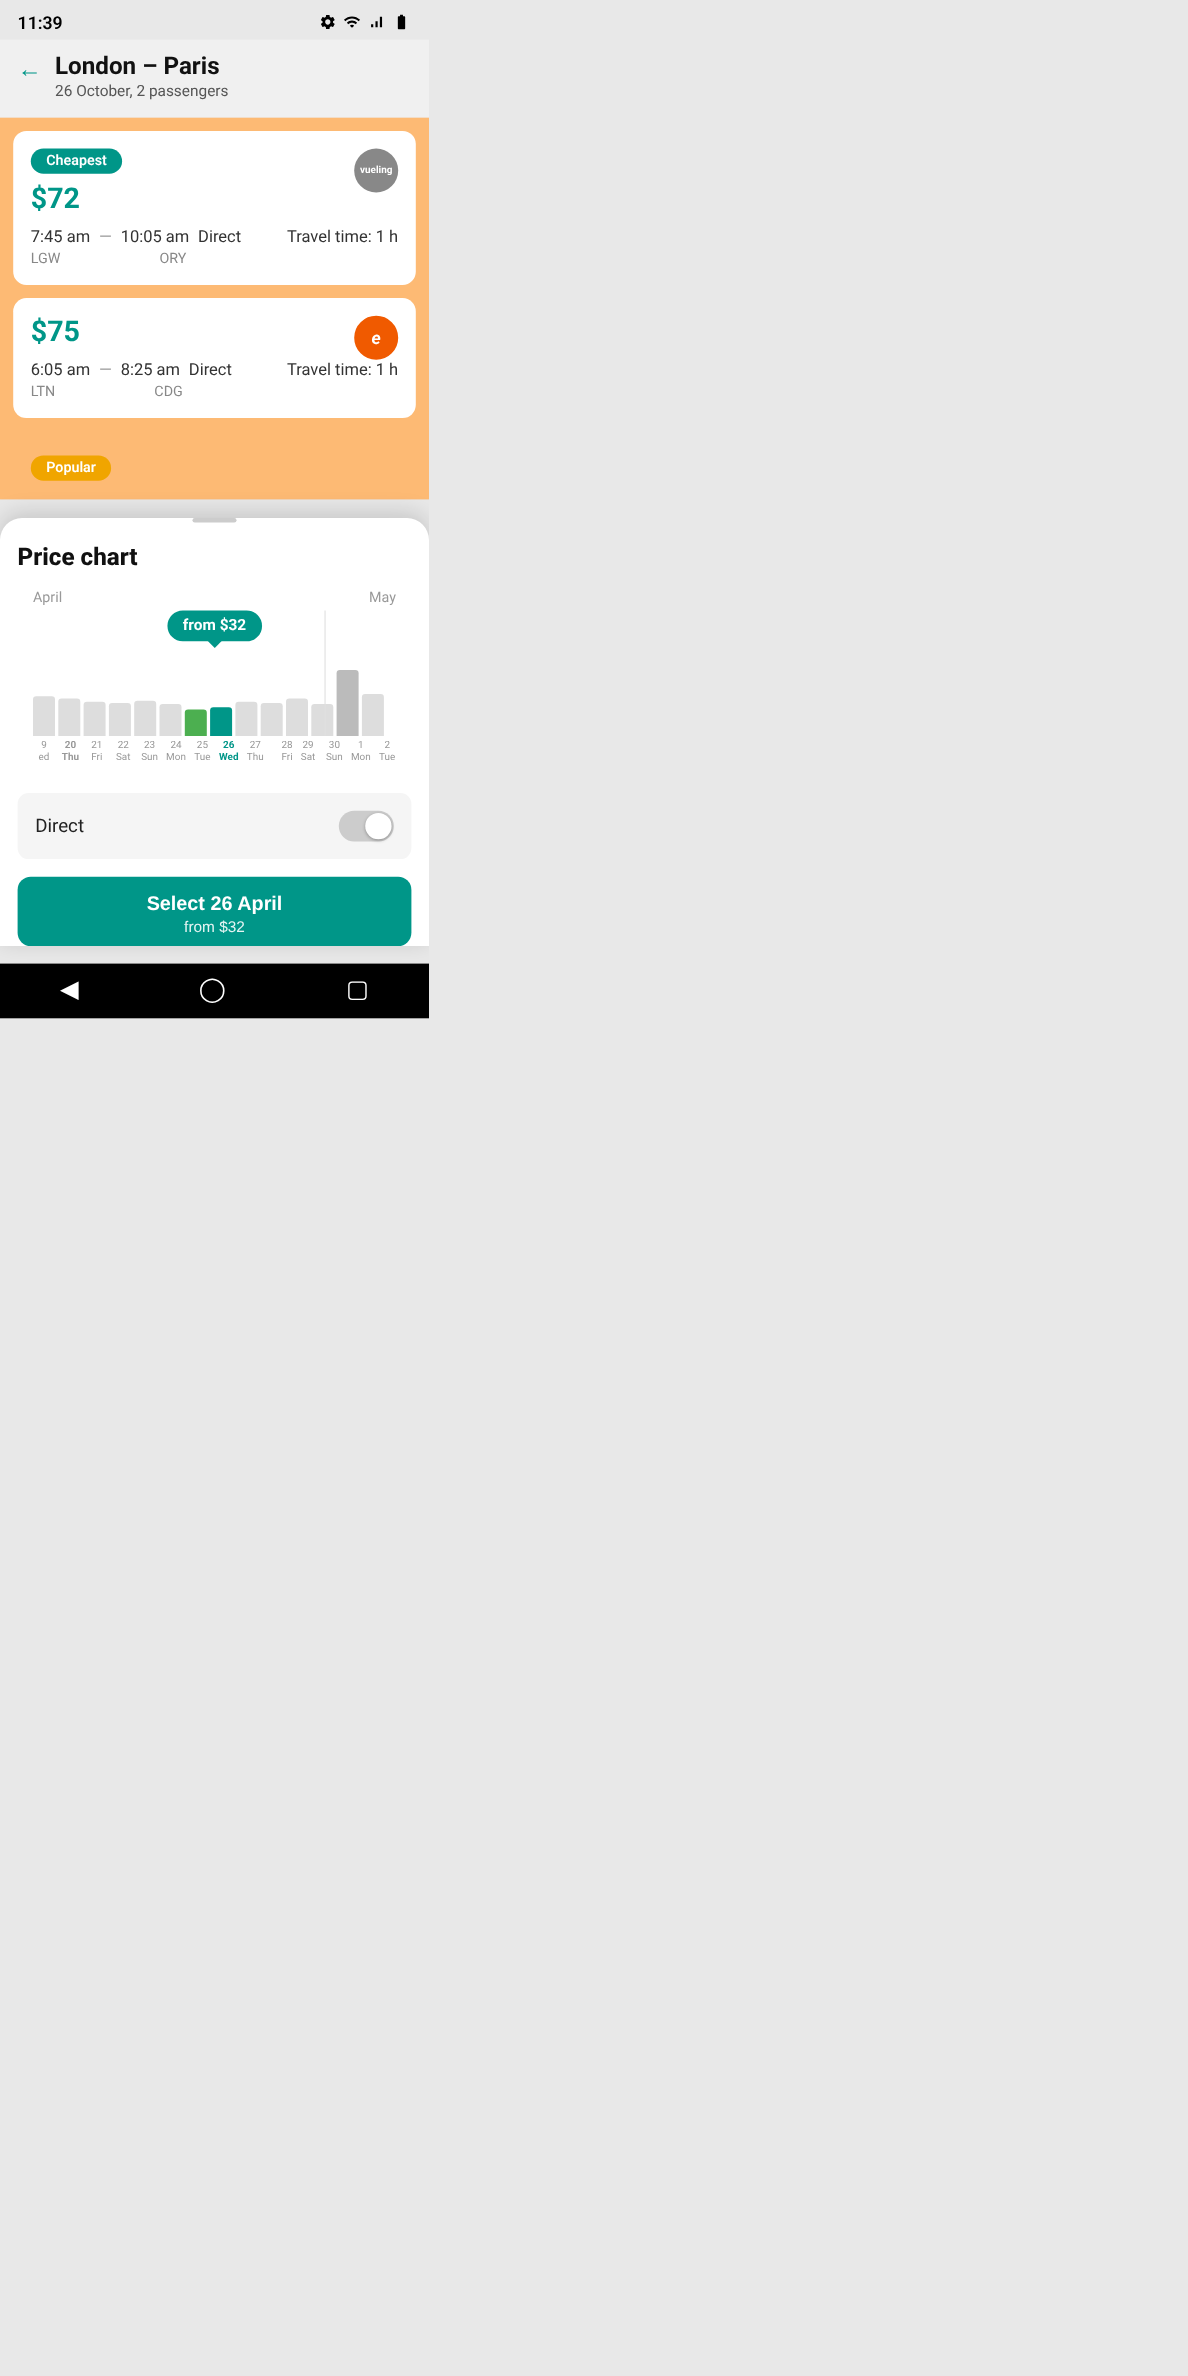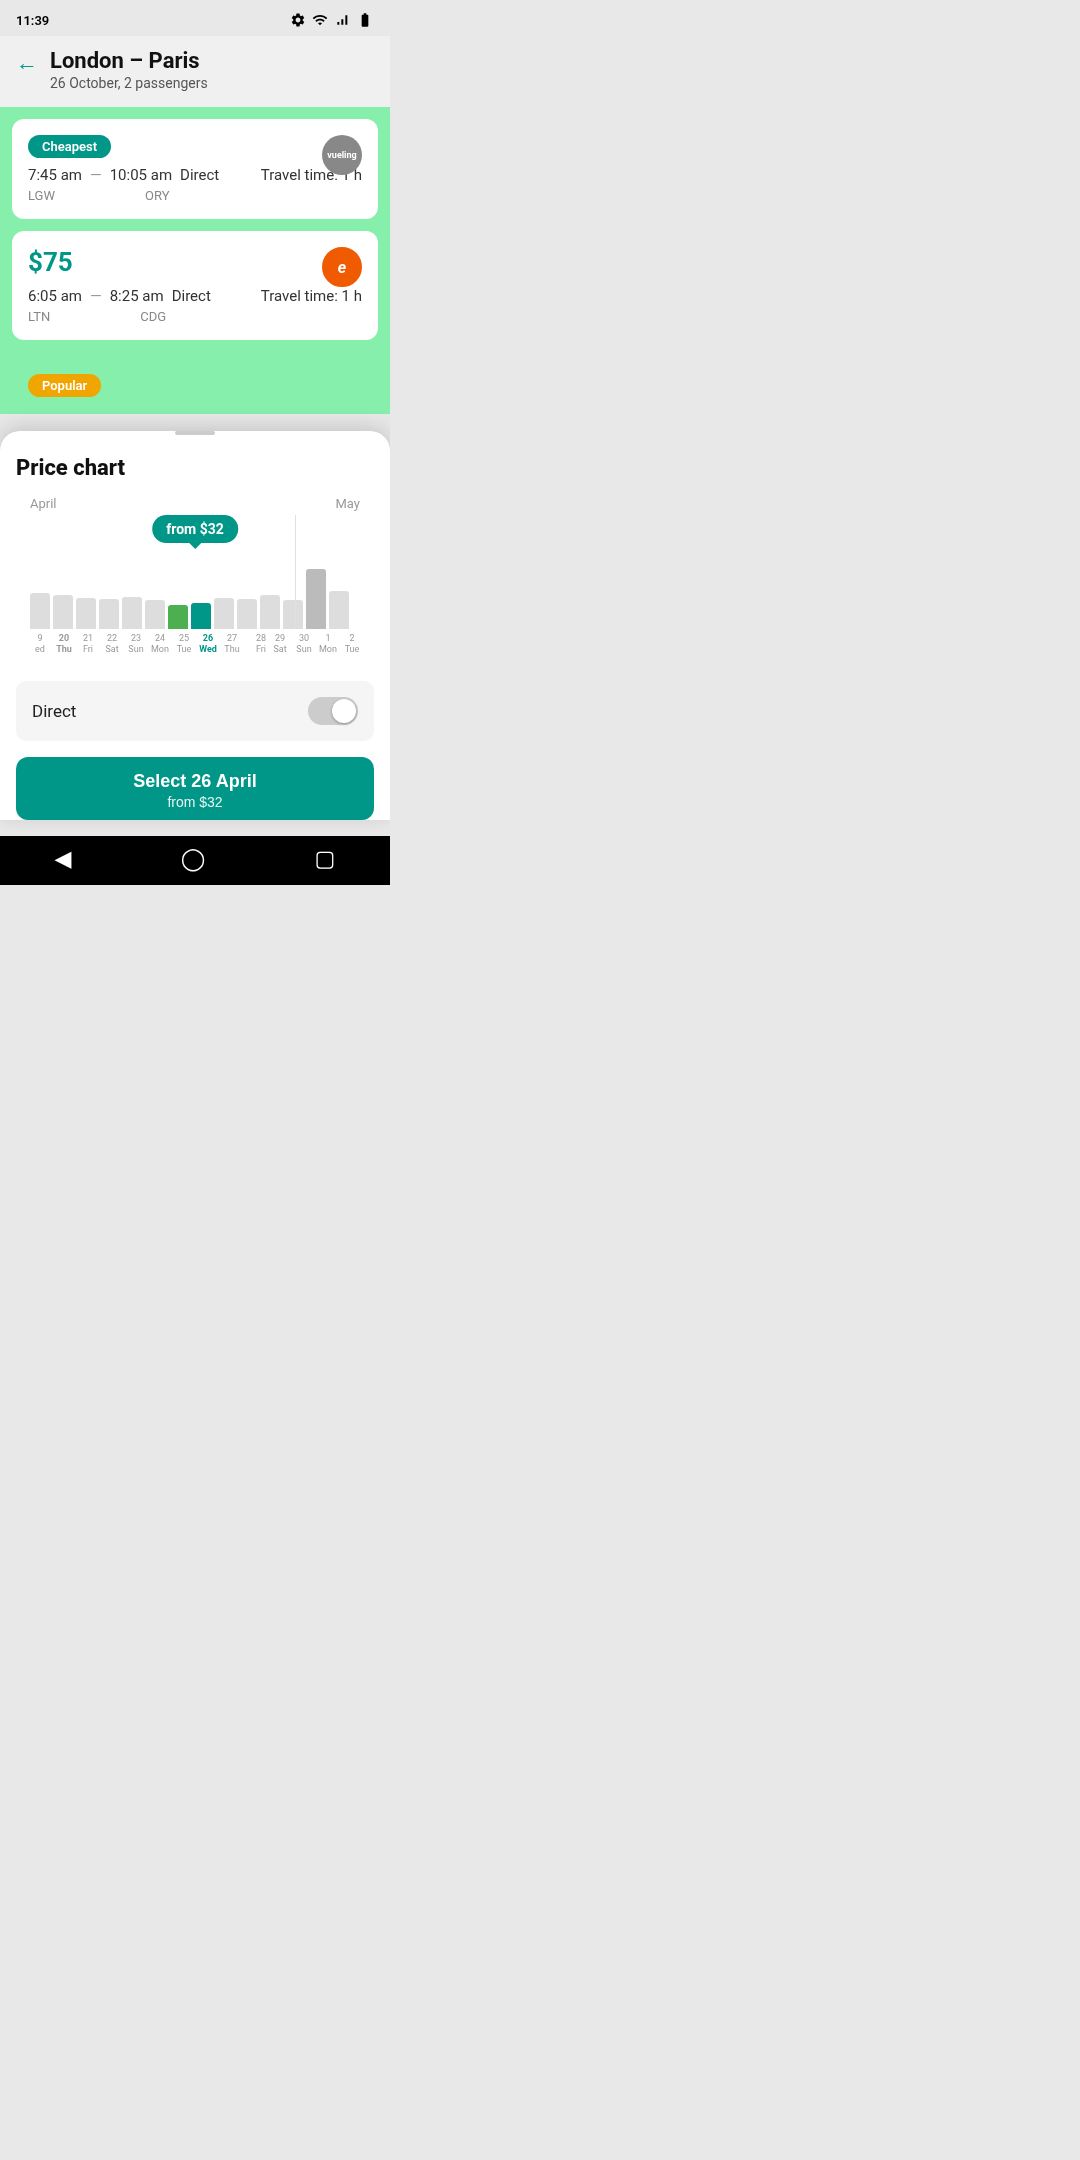--- a/index.html
+++ b/index.html
@@ -16,21 +16,21 @@
     
     .status-bar {
       background: #e8e8e8;
       display: flex;
       align-items: center;
       justify-content: space-between;
       padding: 8px 16px 4px;
       height: 36px;
     }
     .status-time {
-      font-size: 13px;
+      font-size: 16px;
       font-weight: 600;
       color: #000;
     }
     .status-icons {
       display: flex;
       align-items: center;
       gap: 6px;
     }
     .status-icons svg { fill: #000; }
 
@@ -54,21 +54,21 @@
       color: #111;
     }
     .header-text p {
       font-size: 14px;
       color: #555;
       margin-top: 2px;
     }
 
     
     .bg-content {
-      background: #86efac;
+      background: #fdba74;
       padding: 12px;
       position: relative;
     }
 
     .flight-card {
       background: #fff;
       border-radius: 12px;
       padding: 16px;
       margin-bottom: 12px;
       position: relative;
@@ -327,20 +327,21 @@
   </div>
 </div>
 
 <div class="bg-content">
 
   <div class="flight-card">
     <div class="airline-logo logo-gray">
       <span style="font-size:9px;">vueling</span>
     </div>
     <span class="badge">Cheapest</span>
+    <div class="flight-price">$72</div>
     <div class="flight-details">
       <span>7:45 am</span>
       <span class="flight-dash">—</span>
       <span>10:05 am</span>
       <span>Direct</span>
       <span class="flight-travel">Travel time: 1 h</span>
     </div>
     <div class="flight-airports">
       <span>LGW</span>
       <span>ORY</span>

